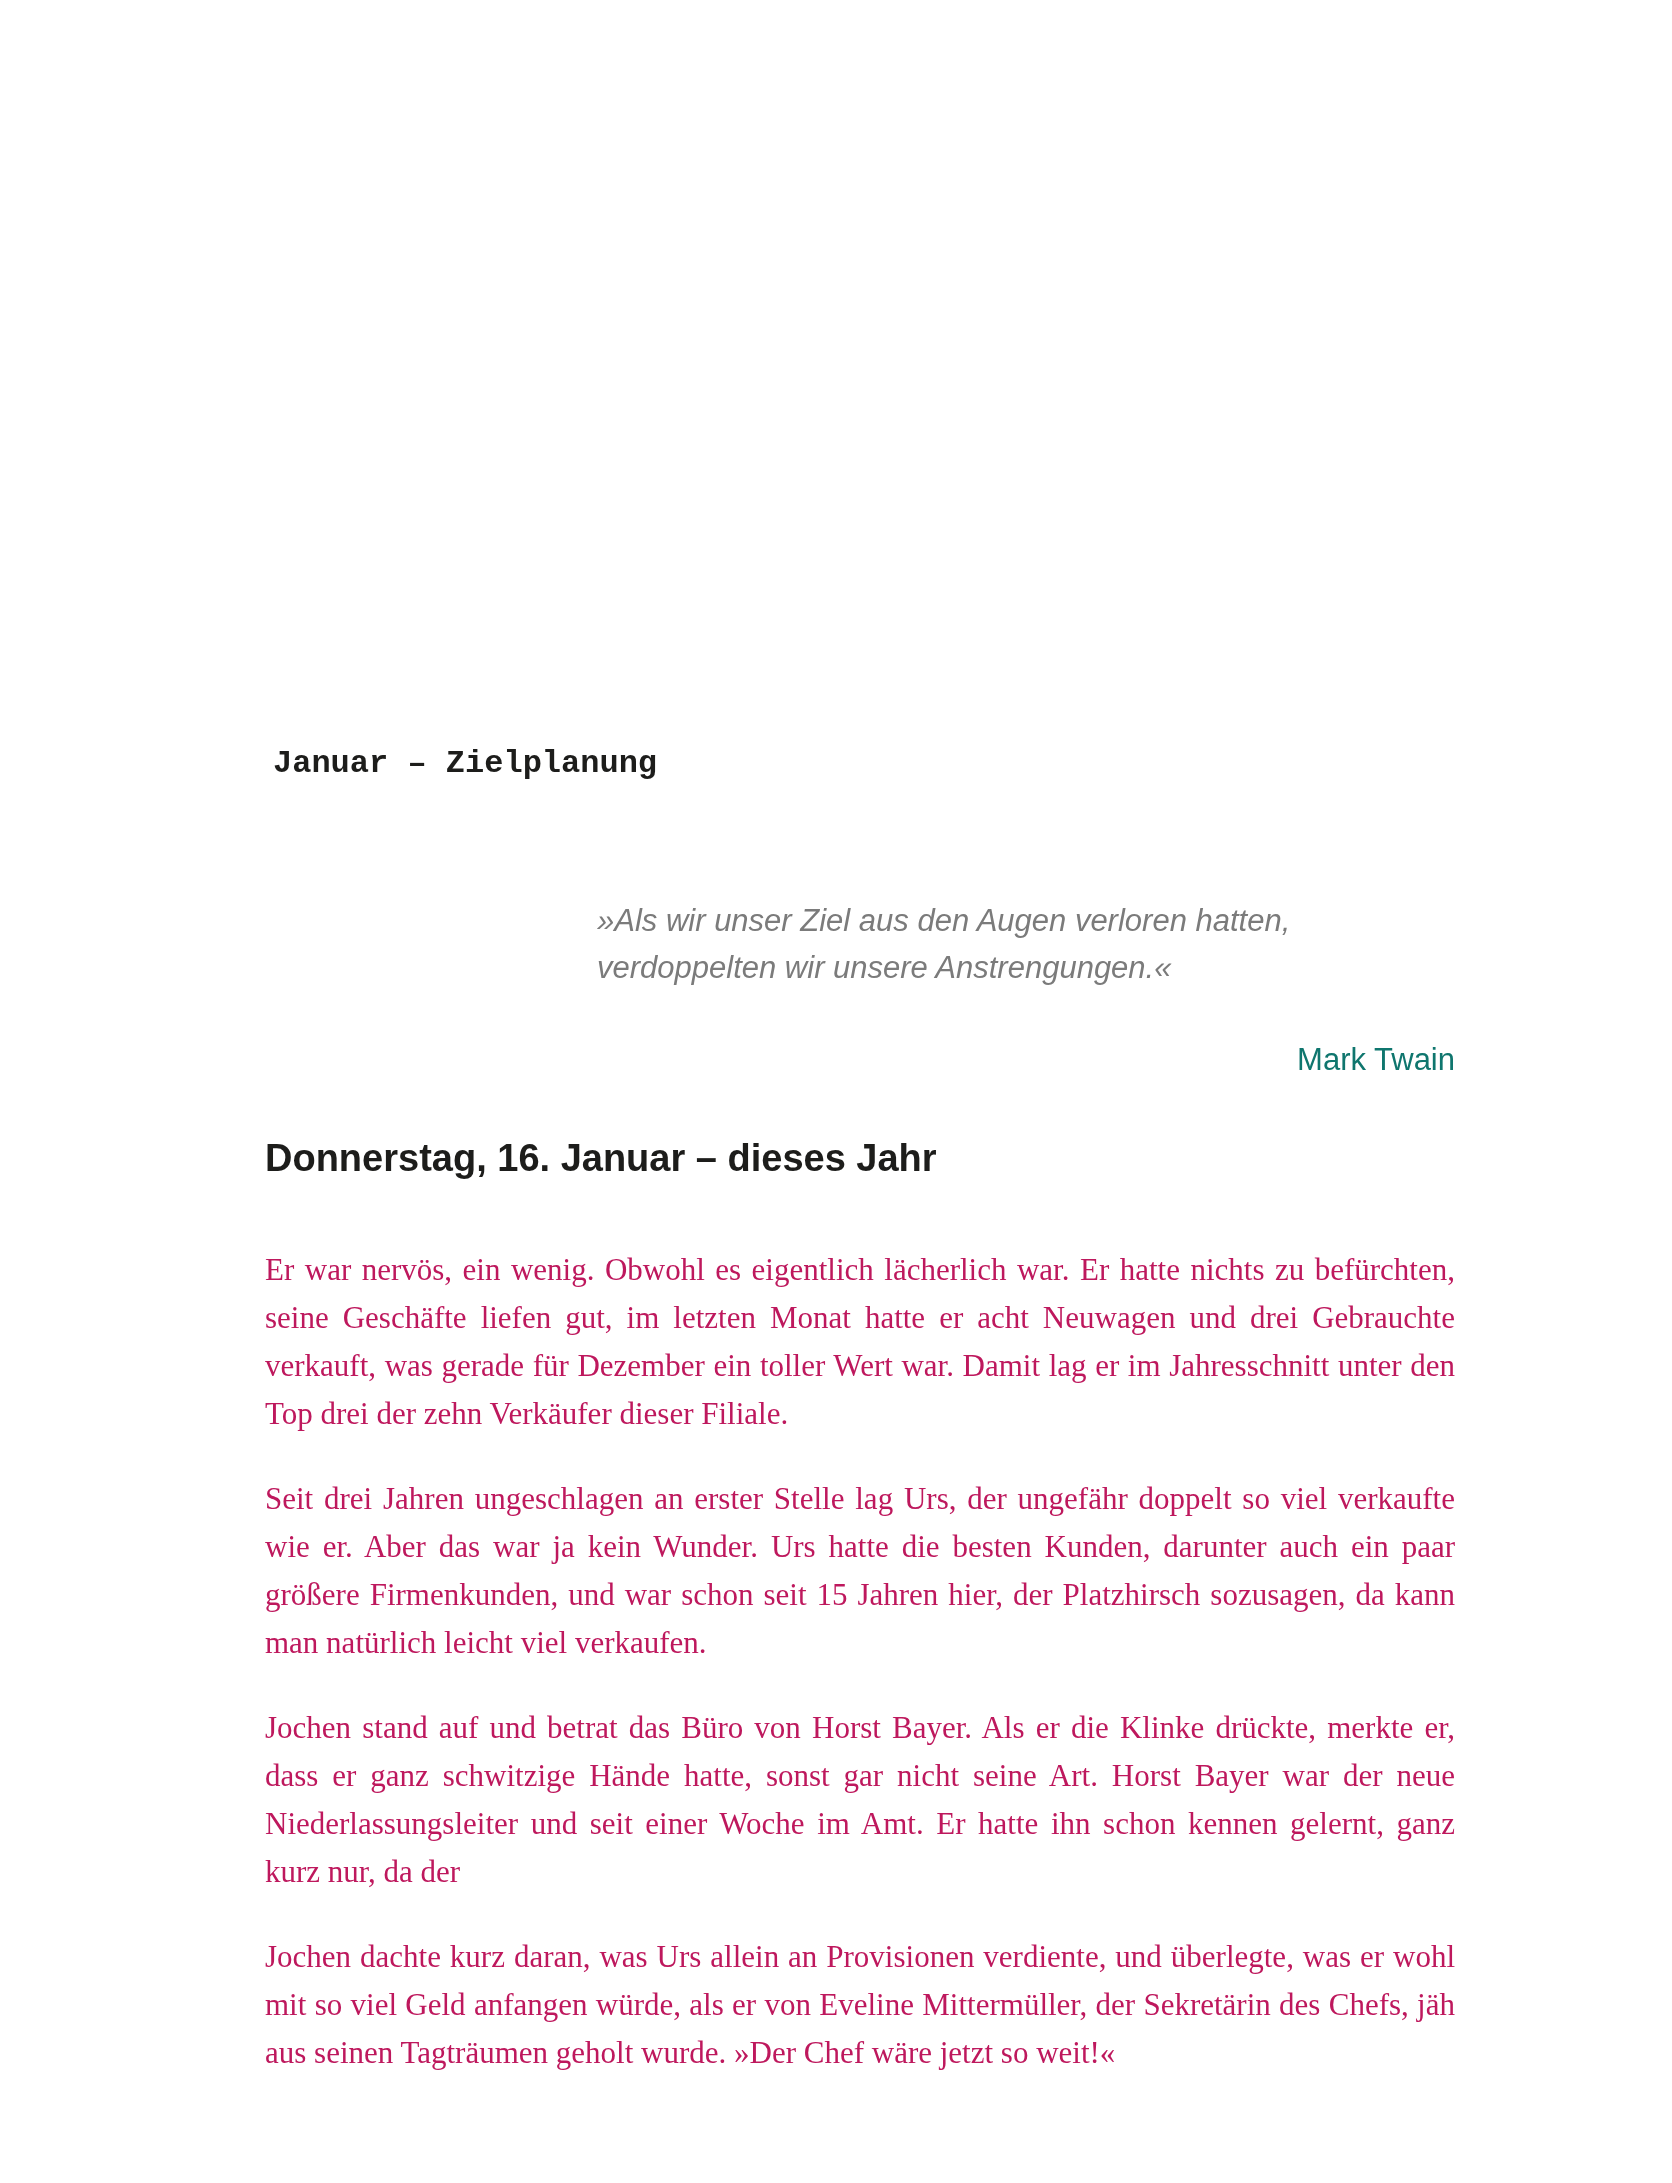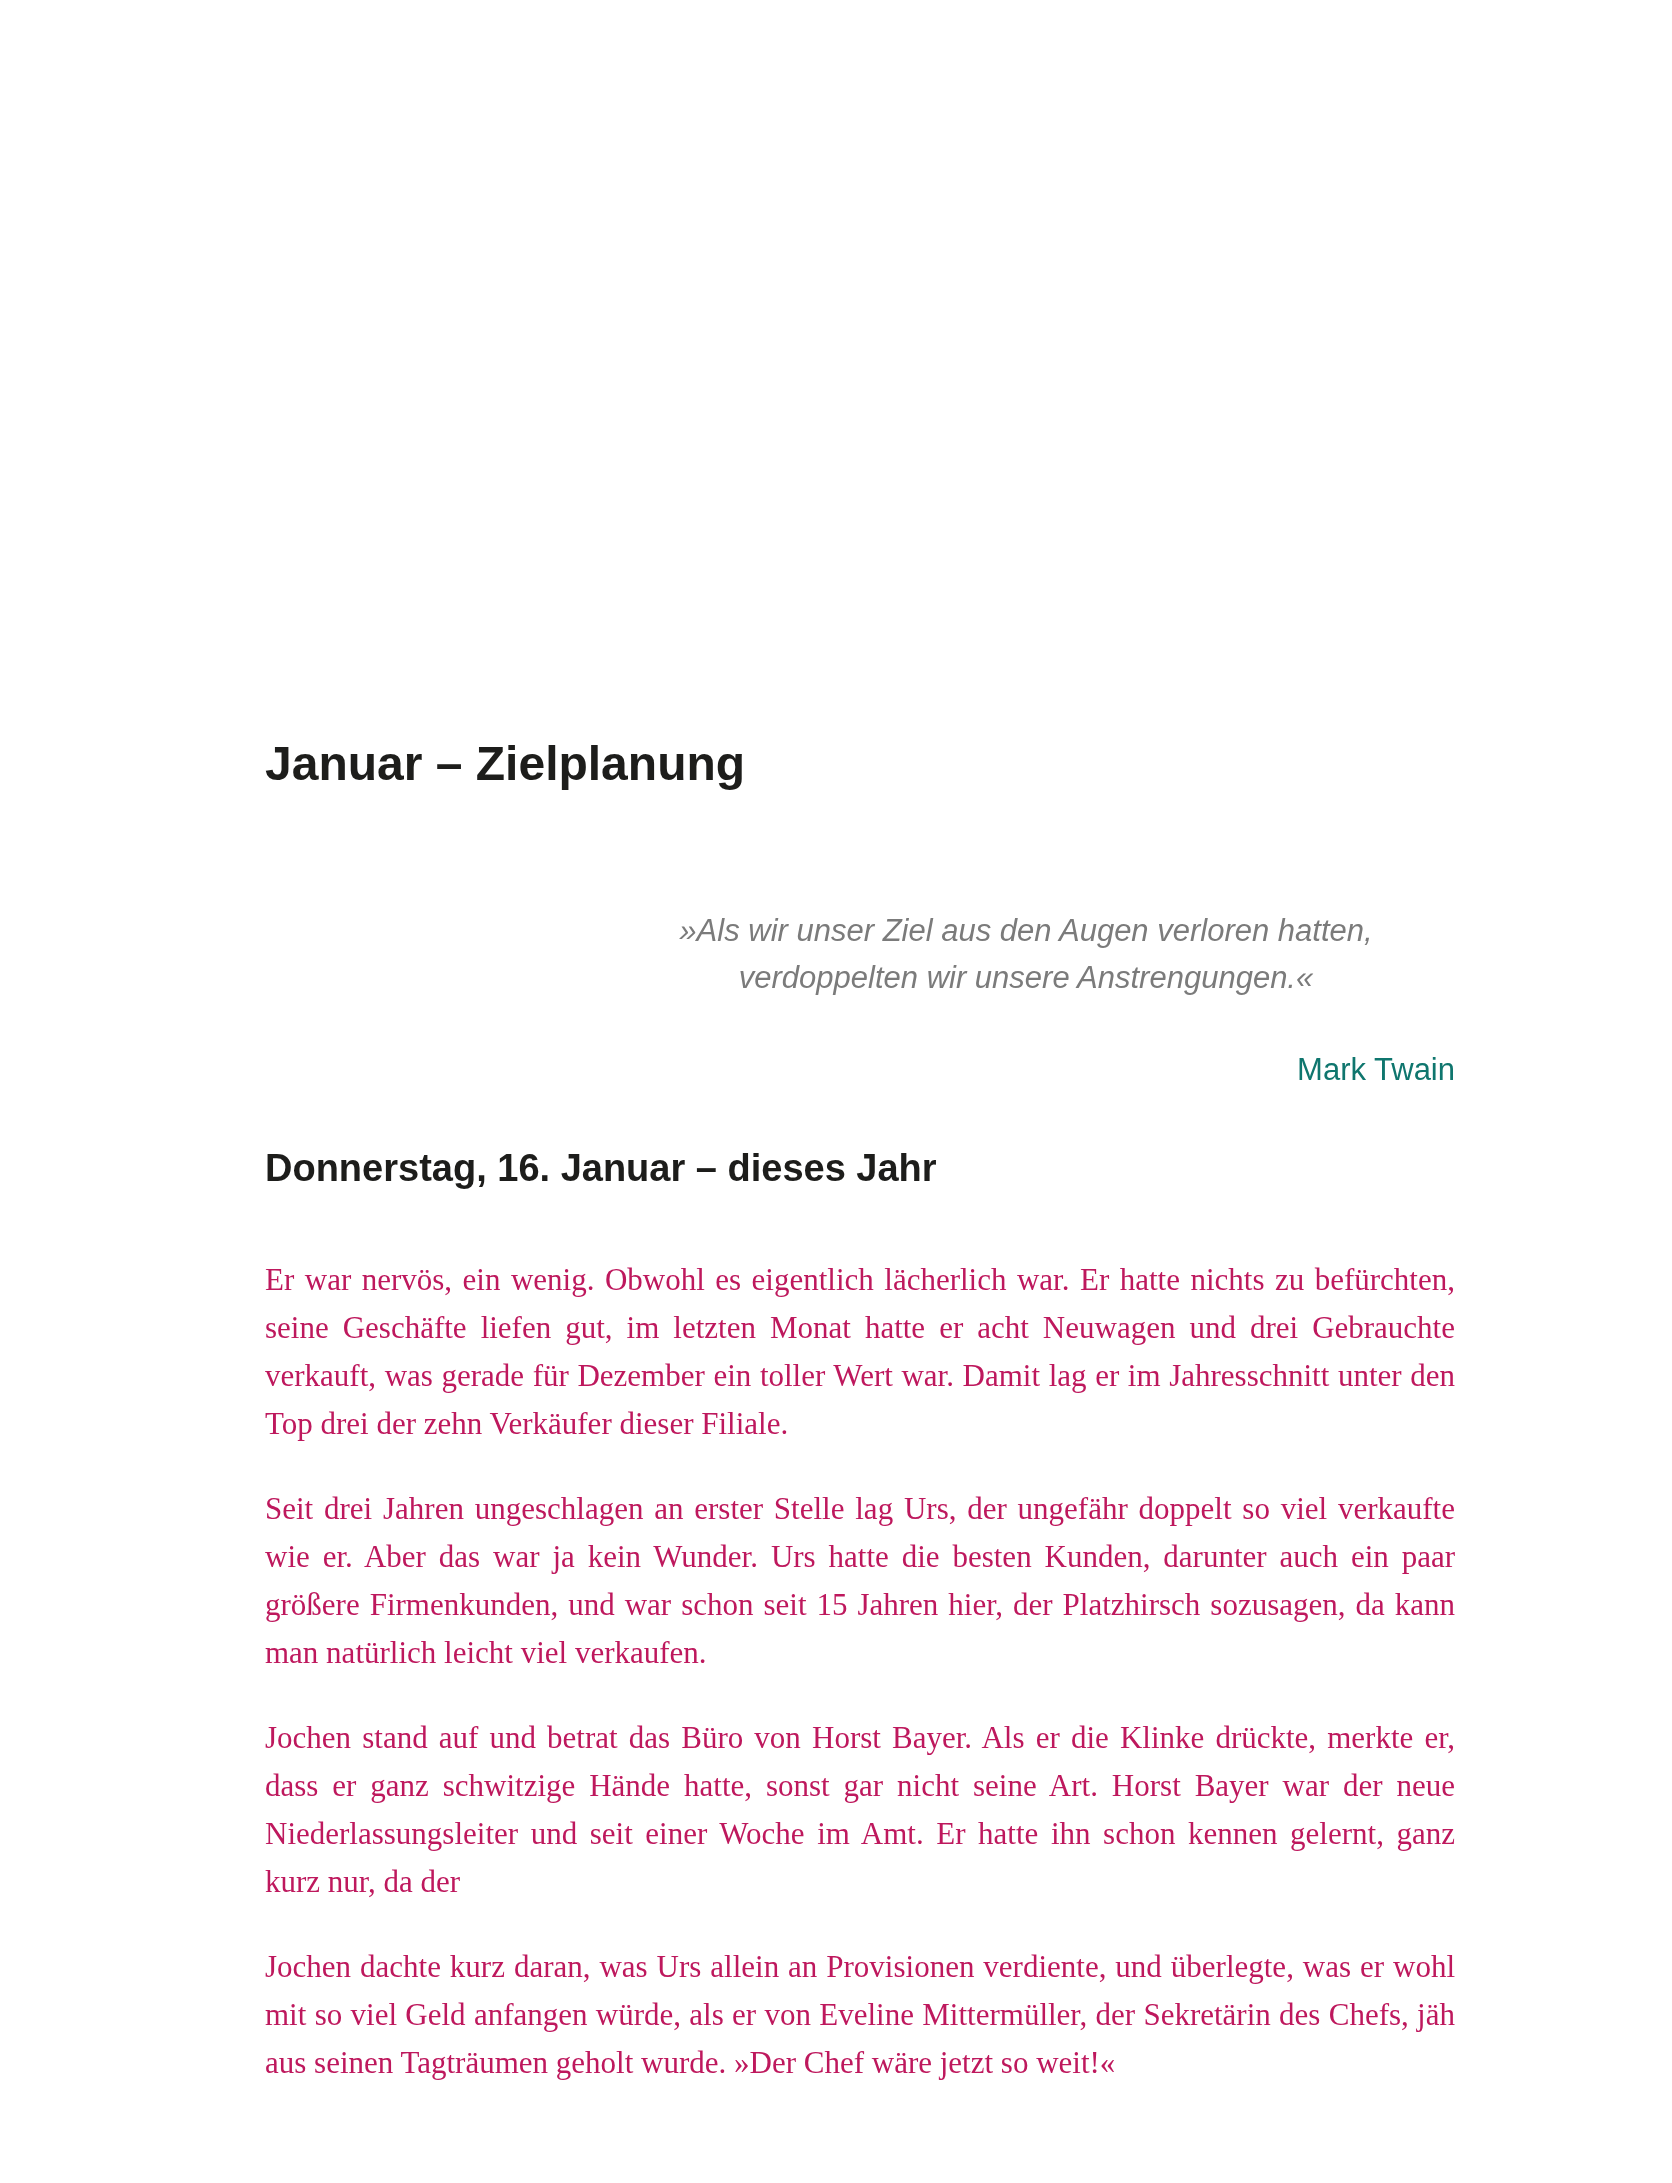--- a/index.html
+++ b/index.html
@@ -15,31 +15,31 @@
     background: #ffffff;
     overflow: hidden;
   }
   .content {
     position: absolute;
     left: 265px;
     top: 738px;
     width: 1190px;
   }
   .chapter-title {
-    font-family: Liberation Sans, sans-serif;
+    font-family: Liberation Mono, monospace;
     font-weight: 700;
-    font-size: 48px;
+    font-size: 32px;
     line-height: 1.1;
     color: #1d1d1b;
-    margin: 0;
+    margin: 8px;
     letter-spacing: 0px;
   }
   .quote {
     margin: 116px 0 0 332px;
-    text-align: center;
+    text-align: left;
     font-family: "Liberation Sans", sans-serif;
     font-style: italic;
     font-weight: 400;
     font-size: 31px;
     line-height: 47px;
     color: #7b7b7b;
   }
   .quote-attribution {
     margin-top: 50px;
     text-align: right;

